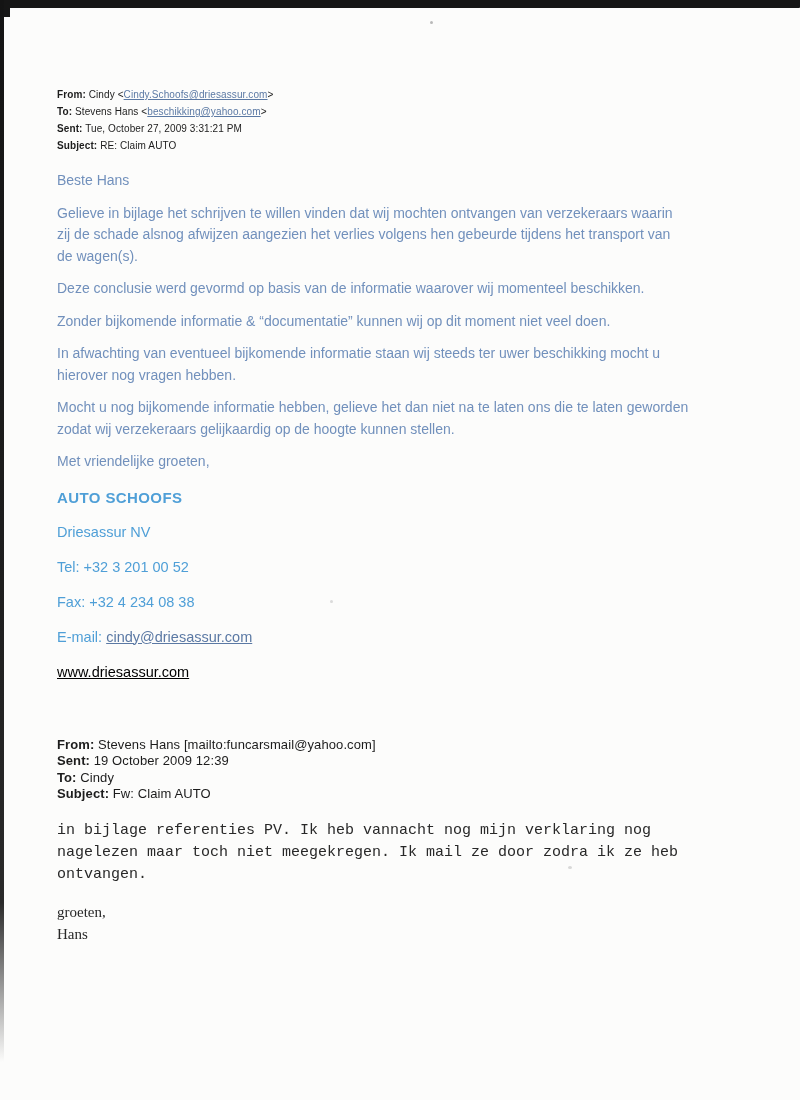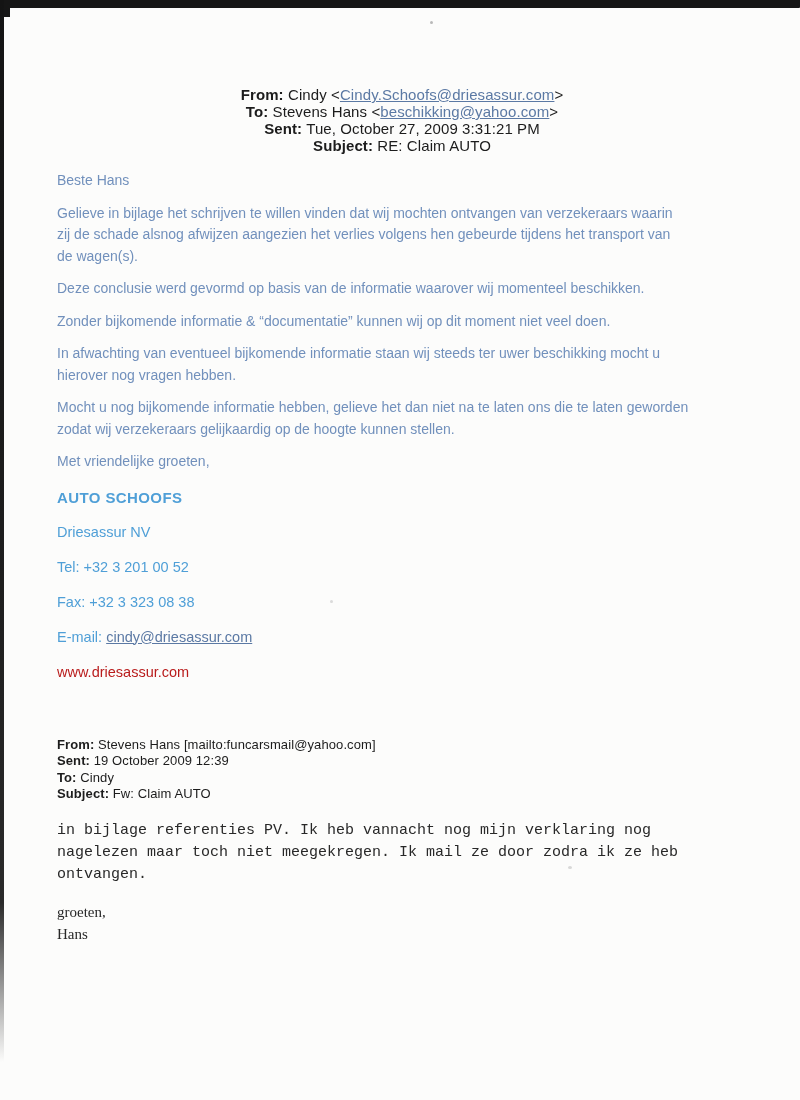--- a/index.html
+++ b/index.html
@@ -28,35 +28,35 @@
   .scan-left{position:absolute;top:0;left:0;width:4px;height:1062px;
     background:linear-gradient(to bottom,#141414 0%,#1e1e1e 55%,#2a2a2a 85%,rgba(40,40,40,0) 100%);}
   .speck{position:absolute;border-radius:50%;background:#b9b9b9;}
   .speck.s1{left:430px;top:21px;width:3px;height:3px;}
   .speck.s2{left:330px;top:600px;width:3px;height:3px;opacity:.5;}
   .speck.s3{left:568px;top:866px;width:4px;height:3px;opacity:.55;}
 
   .content{position:absolute;left:57px;top:86px;width:690px;}
 
   
-  .hdr1{font-size:15px;line-height:17px;color:var(--header-text);letter-spacing:.1px;text-align:center;}
+  .hdr1{font-size:10px;line-height:17px;color:var(--header-text);letter-spacing:.1px;}
   .hdr1 .lbl{font-weight:700;}
   .hdr1 a{color:var(--link-blue);text-decoration:underline;cursor:pointer;}
 
   
   .b1{color:var(--body-blue);font-size:14px;line-height:21.5px;}
   .b1 p{margin:11px 0 0;max-width:632px;}
   .b1 p.greet{margin-top:16px;}
 
   
   .sig{font-size:14.5px;line-height:21px;}
   .sig .line{margin-top:14px;color:var(--bright-blue);}
   .sig .name{font-weight:700;font-size:15px;letter-spacing:.4px;}
   .sig a.mail{color:var(--link-blue);text-decoration:underline;cursor:pointer;}
-  .sig a.site{color:#b91c1c;cursor:pointer;}
+  .sig a.site{color:#000000;text-decoration:underline;cursor:pointer;}
 
   
   .hdr2{margin-top:54px;font-size:13px;line-height:16.5px;color:var(--header-text);letter-spacing:.1px;}
   .hdr2 .lbl{font-weight:700;}
 
   
   .b2{font-family:"Liberation Serif", serif;color:var(--serif-text);font-size:15px;line-height:22px;}
   .b2 .greet{margin-top:15px;}
   .b2 .para{margin-top:17px;max-width:640px;font-family:Liberation Mono, monospace;}
   .b2 .close{margin-top:15px;}
@@ -90,21 +90,21 @@
       <p>Zonder bijkomende informatie &amp; “documentatie” kunnen wij op dit moment niet veel doen.</p>
       <p>In afwachting van eventueel bijkomende informatie staan wij steeds ter uwer beschikking mocht u hierover nog vragen hebben.</p>
       <p>Mocht u nog bijkomende informatie hebben, gelieve het dan niet na te laten ons die te laten geworden zodat wij verzekeraars gelijkaardig op de hoogte kunnen stellen.</p>
       <p>Met vriendelijke groeten,</p>
     </div>
 
     <div class="sig">
       <div class="line name">AUTO SCHOOFS</div>
       <div class="line">Driesassur NV</div>
       <div class="line">Tel: +32 3 201 00 52</div>
-      <div class="line">Fax: +32 3 323 08 38</div>
+      <div class="line">Fax: +32 4 234 08 38</div>
       <div class="line"><span>E-mail: </span><a class="mail">cindy@driesassur.com</a></div>
       <div class="line"><a class="site">www.driesassur.com</a></div>
     </div>
 
     <div class="hdr2">
       <div><span class="lbl">From:</span><span> Stevens Hans [mailto:funcarsmail@yahoo.com]</span></div>
       <div><span class="lbl">Sent:</span><span> 19 October 2009 12:39</span></div>
       <div><span class="lbl">To:</span><span> Cindy</span></div>
       <div><span class="lbl">Subject:</span><span> Fw: Claim AUTO</span></div>
     </div>

